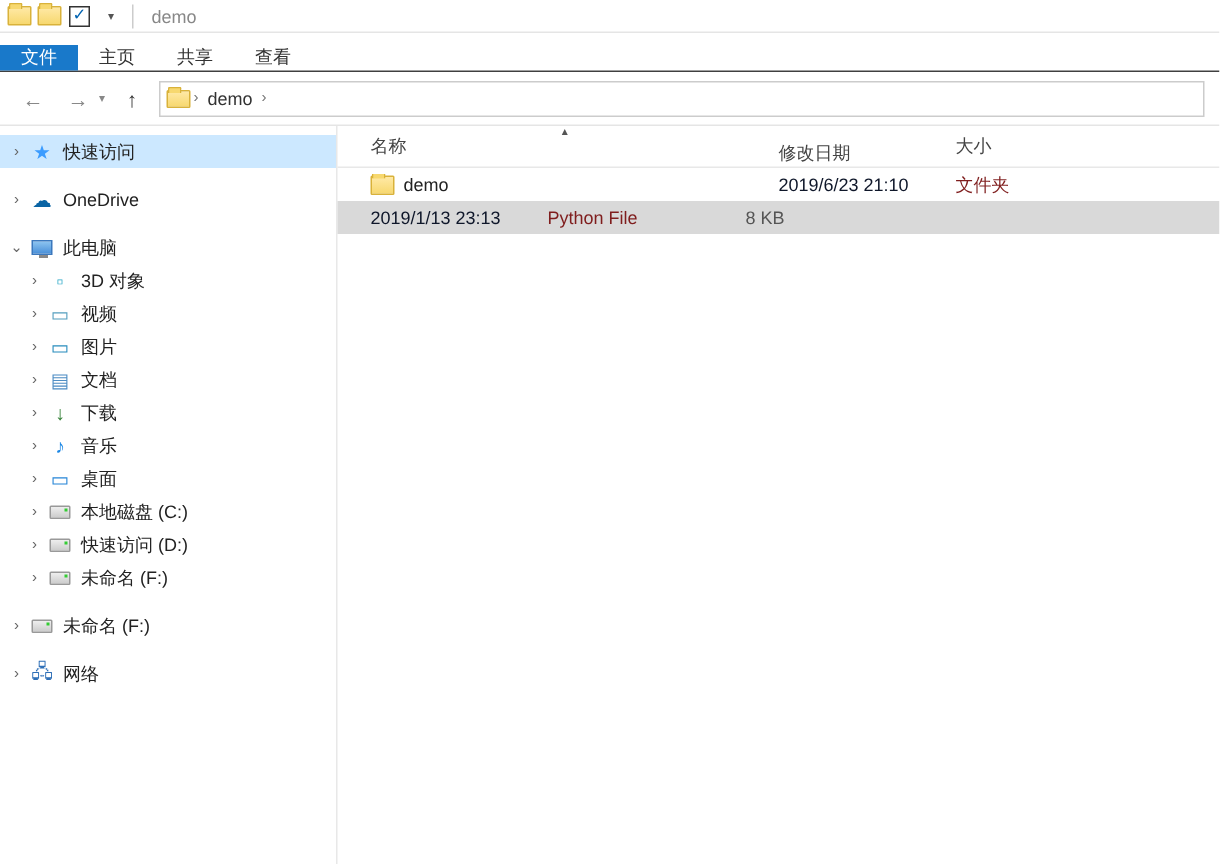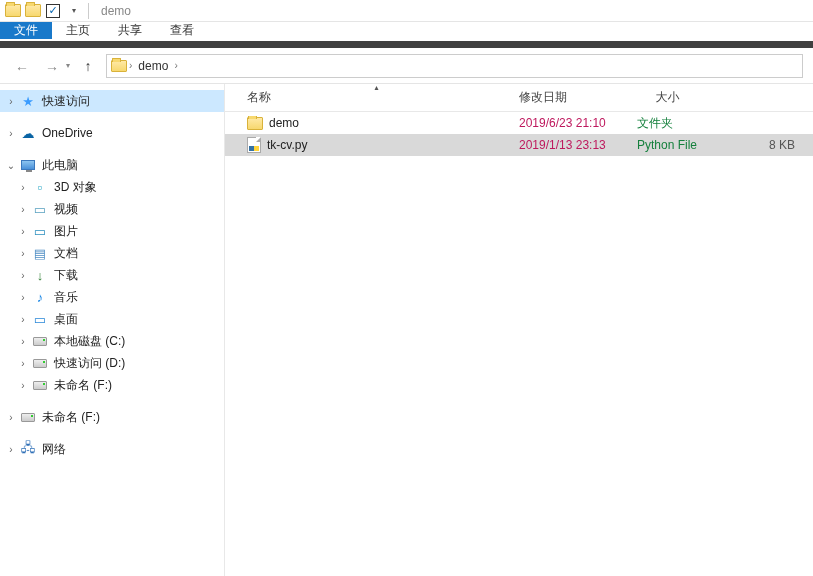--- a/index.html
+++ b/index.html
@@ -10,21 +10,21 @@
 .qat { display: flex; align-items: center; gap: 2px; padding-left: 4px; }
 .qat-icon { width: 18px; height: 18px; display: flex; align-items: center; justify-content: center; }
 .folder-glyph { width: 16px; height: 13px; background: linear-gradient(#ffe9a6,#f7d86f); border: 1px solid #d9b23a; border-radius: 1px; position: relative; }
 .folder-glyph::before { content:""; position:absolute; top:-3px; left:0; width:7px; height:3px; background:#f7d86f; border:1px solid #d9b23a; border-bottom:none; border-radius:1px 1px 0 0;}
 .checkbox-qat { width:14px; height:14px; border:1px solid #333; display:flex; align-items:center; justify-content:center; color:#0063b1; font-size:11px; line-height:1;}
 .qat-sep { width:1px; height:16px; background:#ccc; margin:0 4px;}
 .title-text { color:#888; margin-left:6px; }
 .qat-dd { color:#555; font-size:8px; margin-left:2px; }
 
 
-.ribbon { height: 26px; display: flex; align-items: flex-start; border-bottom: 7px solid #404040; }
+.ribbon { height: 26px; display: flex; align-items: flex-end; border-bottom: 1px solid #404040; }
 .tab { padding: 0 14px; display: flex; align-items: center; color: #333; cursor: pointer; }
 .tab.file { background: #1979ca; color: #fff; }
 
 
 .navbar { height: 36px; display:flex; align-items:center; padding: 0 10px; gap: 6px; border-bottom: 1px solid #e5e5e5;}
 .nav-btn { width:24px; height:24px; display:flex; align-items:center; justify-content:center; color:#888; border-radius:2px; font-size:14px; }
 .nav-btn.enabled { color:#333; }
 .nav-dd { font-size:8px; color:#888; margin-left:-4px;}
 .addr { flex:1; height:24px; border:1px solid #ccc; display:flex; align-items:center; padding:0 4px; gap:2px;}
 .addr .folder-glyph { width:16px; height:12px; }
@@ -58,31 +58,31 @@
 .drive-glyph { width:14px; height:9px; background:linear-gradient(#eee,#ccc); border:1px solid #999; border-radius:1px; position:relative;}
 .drive-glyph::after { content:""; position:absolute; right:1px; top:1px; width:2px; height:2px; background:#3c3;}
 .monitor-glyph { width:14px; height:10px; border:1px solid #3b78bd; background:linear-gradient(#8cc4f0,#4a90d9); position:relative;}
 .monitor-glyph::after{content:"";position:absolute;left:4px;bottom:-3px;width:6px;height:2px;background:#888;}
 
 
 .filepane { flex:1; display:flex; flex-direction:column; }
 .cols { height: 28px; display:flex; align-items:center; border-bottom:1px solid #e8e8e8; color:#444; padding-left: 16px; user-select:none;}
 .col { display:flex; align-items:center; height:100%; border-right:1px solid transparent; padding-left:6px; position:relative;}
 .col-name { width: 272px; }
-.col-date { width: 118px; }
+.col-date { width: 118px; align-items: flex-end; }
 .col-type { width: 106px; }
-.col-size { width: 68px; justify-content: center; }
+.col-size { width: 68px; }
 .sort-ind { position:absolute; left:50%; top:-1px; transform:translateX(-50%); font-size:8px; color:#555;}
 .rows { flex:1; }
 .row { height:22px; display:flex; align-items:center; padding-left:16px; }
 .row.selected { background:#d9d9d9; }
 .cell { padding-left:6px; overflow:hidden; white-space:nowrap; text-overflow:ellipsis;}
 .cell-name { width:272px; display:flex; align-items:center; gap:6px; color:#222;}
-.cell-date { width:118px; color:#be185d;}
-.cell-type { width:106px; color:#15803d;}
+.cell-date { width:118px; color:#0f172a;}
+.cell-type { width:106px; color:#7f1d1d;}
 .cell-size { width:68px; color:#555; text-align:right; padding-right:10px;}
 .file-glyph { width:14px; height:16px; background:#fff; border:1px solid #aaa; position:relative;}
 .file-glyph::before { content:""; position:absolute; right:-1px; top:-1px; width:5px; height:5px; background:linear-gradient(135deg,#fff 49%,#aaa 51%);}
 .file-glyph.py::after { content:""; position:absolute; left:1px; bottom:1px; width:10px; height:5px; background:linear-gradient(90deg,#3572A5 50%,#FFD43B 50%);}
 
 </style>
 </head>
 <body>
 
 <div class="titlebar">
@@ -237,24 +237,20 @@
         <div class="row">
           <div class="cell cell-name">
             <div class="folder-glyph"></div>
             <span>demo</span>
           </div>
           <div class="cell cell-date">2019/6/23 21:10</div>
           <div class="cell cell-type">文件夹</div>
           <div class="cell cell-size"></div>
         </div>
         <div class="row selected">
-          <div class="cell cell-name">
-            <div class="file-glyph py"></div>
-            <span>tk-cv.py</span>
-          </div>
           <div class="cell cell-date">2019/1/13 23:13</div>
           <div class="cell cell-type">Python File</div>
           <div class="cell cell-size">8 KB</div>
         </div>
       </div>
   </div>
 
 </div>
 
 </body></html>

